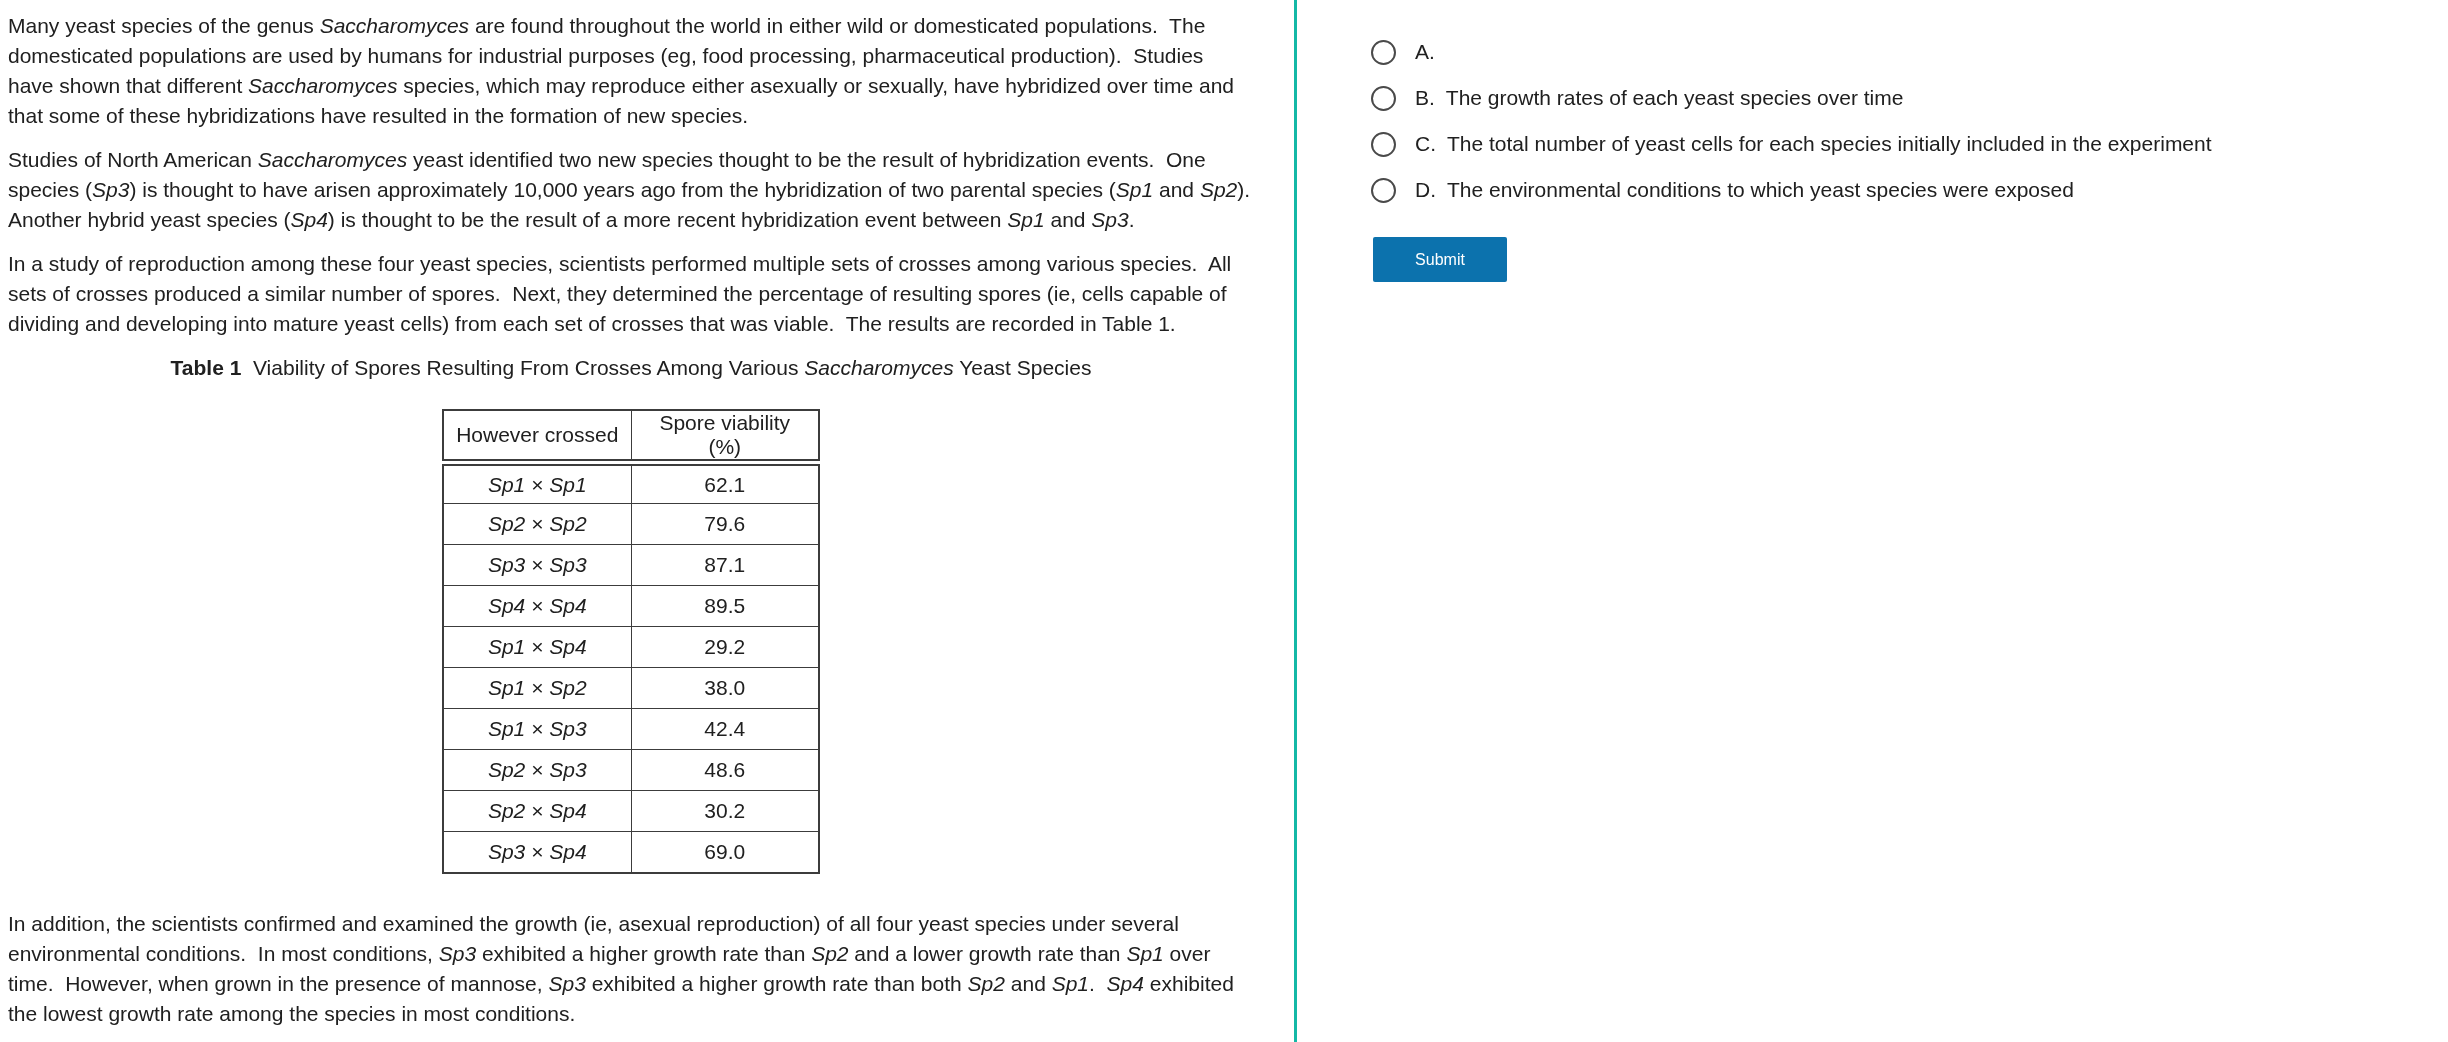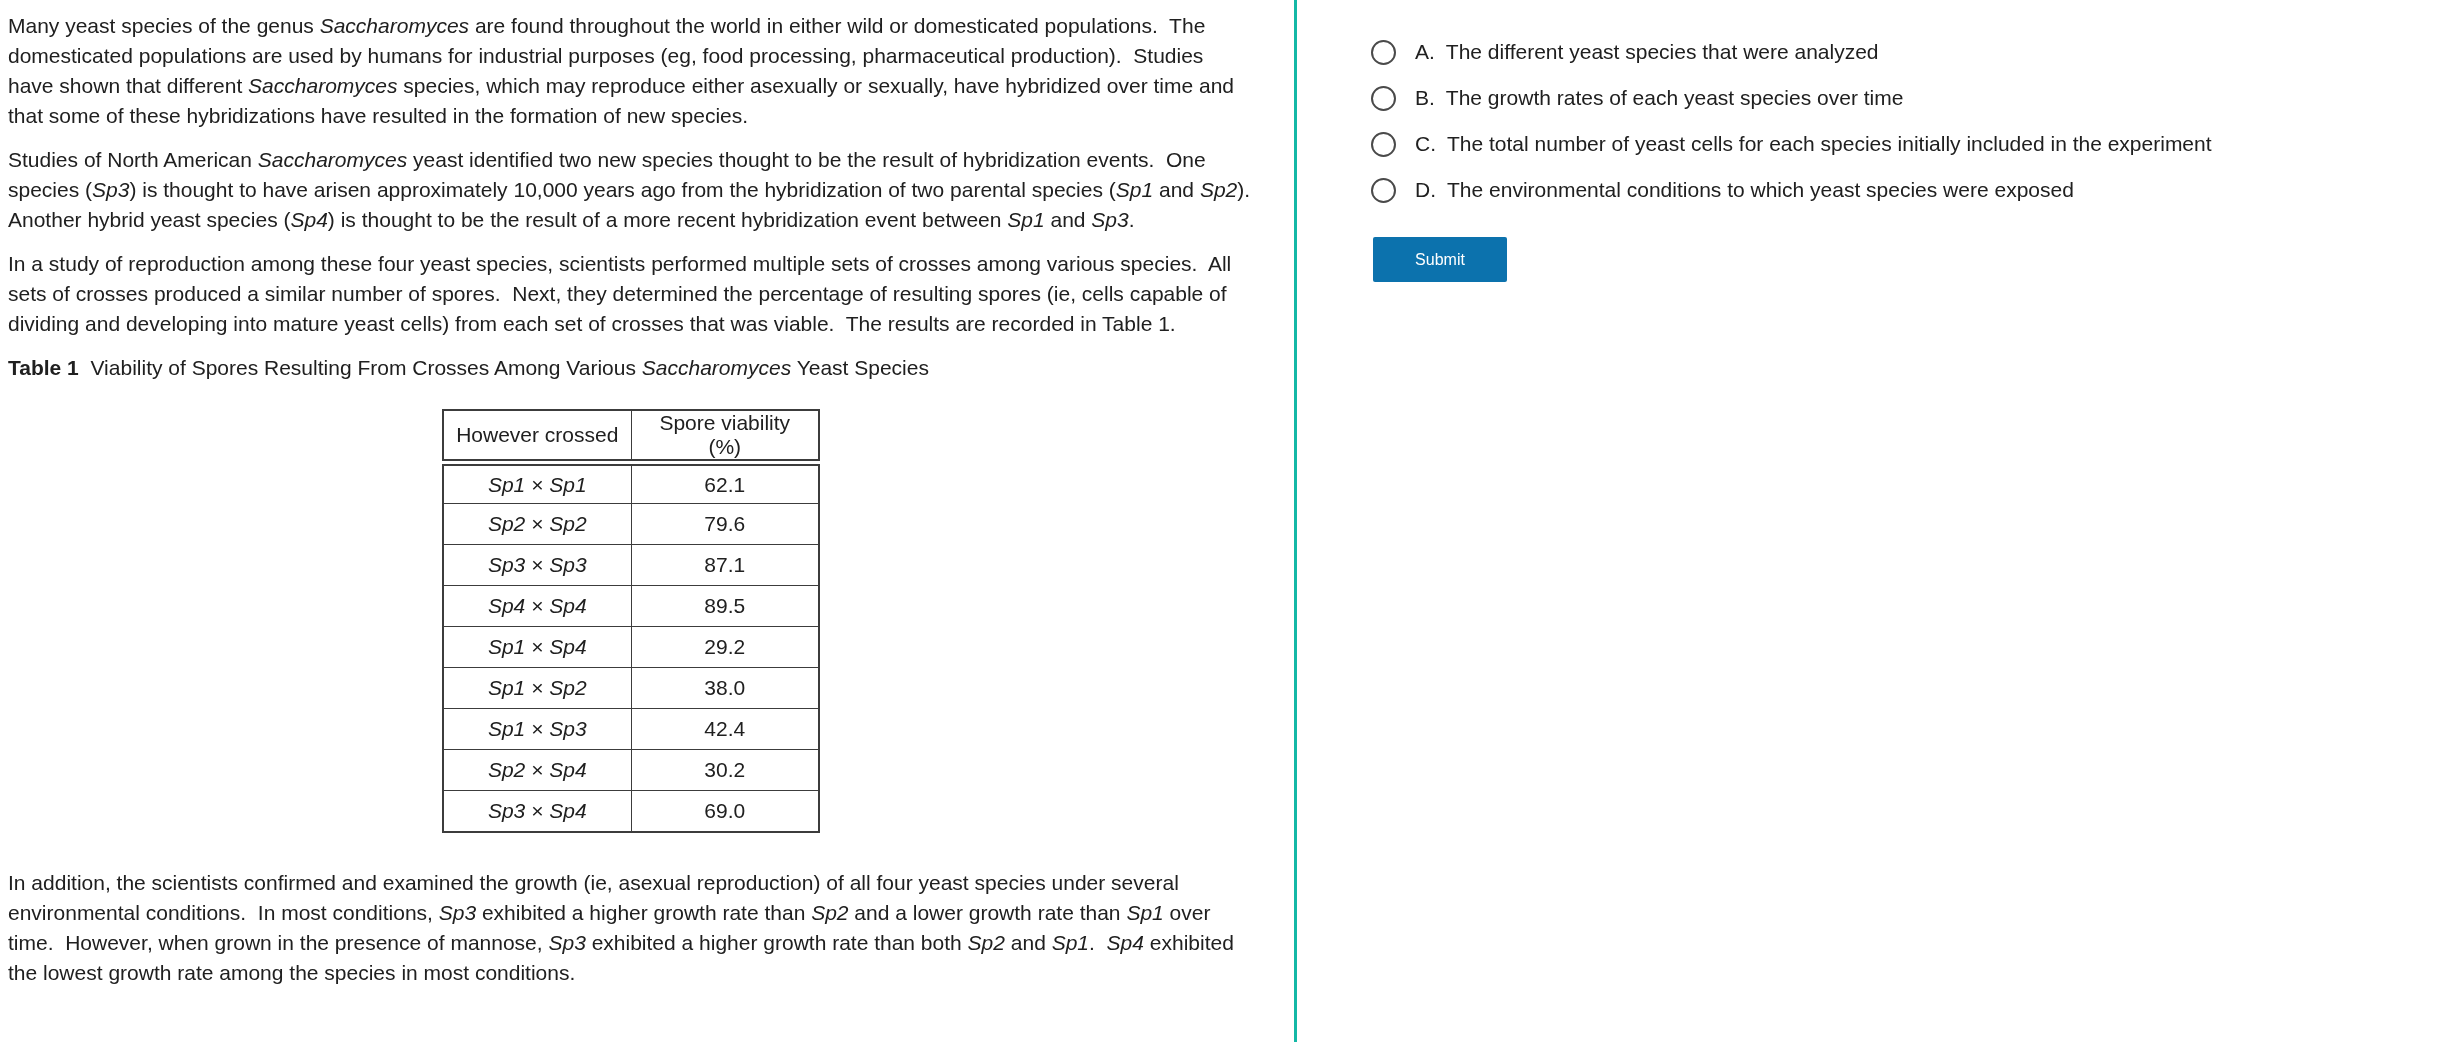--- a/index.html
+++ b/index.html
@@ -20,21 +20,21 @@
     flex: none;
     border-right: 3px solid #14b8a6;
     padding: 11px 40px 0 8px;
   }
   .passage-panel p {
     margin: 0 0 14px 0;
     font-size: 21px;
     line-height: 30px;
     white-space: pre-wrap;
   }
-  .table-caption { margin-bottom: 0 !important; }
+  .table-caption { margin-bottom: 0 !important; text-align: center; }
 
   table.spore-table {
     border-collapse: collapse;
     margin: 26px auto 35px auto;
     border: 2px solid #3c3c3c;
   }
   table.spore-table th,
   table.spore-table td {
     border: 1px solid #3c3c3c;
     width: 188px;
@@ -136,40 +136,43 @@
         </tr>
         <tr>
           <td class="cross-cell">Sp1 × Sp2</td>
           <td>38.0</td>
         </tr>
         <tr>
           <td class="cross-cell">Sp1 × Sp3</td>
           <td>42.4</td>
         </tr>
         <tr>
+          <td class="cross-cell">Sp2 × Sp3</td>
+          <td>48.6</td>
+        </tr>
+        <tr>
           <td class="cross-cell">Sp2 × Sp4</td>
           <td>30.2</td>
         </tr>
         <tr>
           <td class="cross-cell">Sp3 × Sp4</td>
           <td>69.0</td>
         </tr>
       </tbody>
     </table>
 
     <p><span>In addition, the scientists confirmed and examined the growth (ie, asexual reproduction) of all four yeast species under several environmental conditions.  In most conditions, </span><span style="font-style: italic;">Sp3</span><span> exhibited a higher growth rate than </span><span style="font-style: italic;">Sp2</span><span> and a lower growth rate than </span><span style="font-style: italic;">Sp1</span><span> over time.  However, when grown in the presence of mannose, </span><span style="font-style: italic;">Sp3</span><span> exhibited a higher growth rate than both </span><span style="font-style: italic;">Sp2</span><span> and </span><span style="font-style: italic;">Sp1</span><span>.  </span><span style="font-style: italic;">Sp4</span><span> exhibited the lowest growth rate among the species in most conditions.</span></p>
   </section>
 
   <section class="question-panel">
 
     <div class="options">
       <div class="option-row">
         <span class="radio"></span>
         <span class="option-letter">A.</span>
-        <span class="option-text">The different yeast species that were analyzed</span>
       </div>
       <div class="option-row">
         <span class="radio"></span>
         <span class="option-letter">B.</span>
         <span class="option-text">The growth rates of each yeast species over time</span>
       </div>
       <div class="option-row">
         <span class="radio"></span>
         <span class="option-letter">C.</span>
         <span class="option-text">The total number of yeast cells for each species initially included in the experiment</span>

